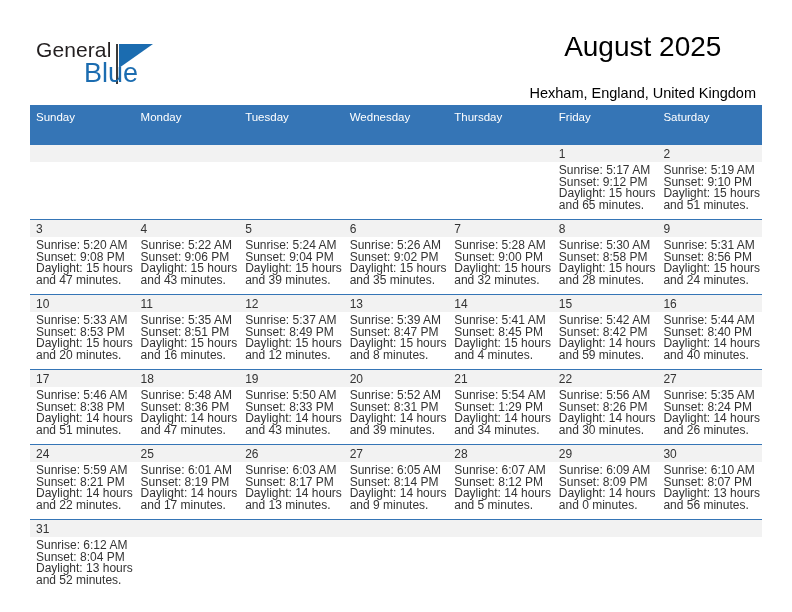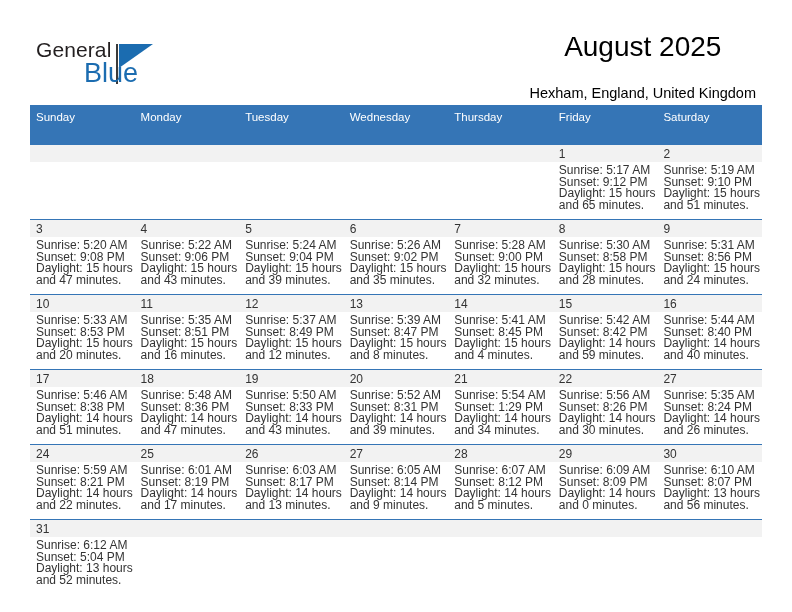--- a/index.html
+++ b/index.html
@@ -579,21 +579,21 @@
               </div>
             </div>
           </td>
         </tr>
         <tr class="week-row">
           <td>
             <div class="daycell">
               <div class="daynum-band">31</div>
               <div class="daylines">
                 <div>Sunrise: 6:12 AM</div>
-                <div>Sunset: 5:04 PM</div>
+                <div>Sunset: 8:04 PM</div>
                 <div>Daylight: 13 hours</div>
                 <div>and 52 minutes.</div>
               </div>
             </div>
           </td>
           <td>
             <div class="daycell empty">
               <div class="daynum-band"></div>
               <div class="daylines">
                 <div></div>

